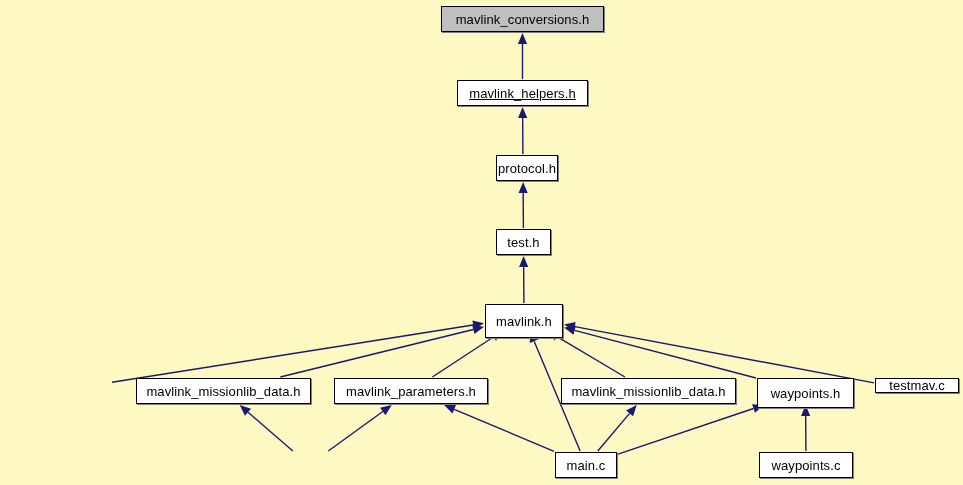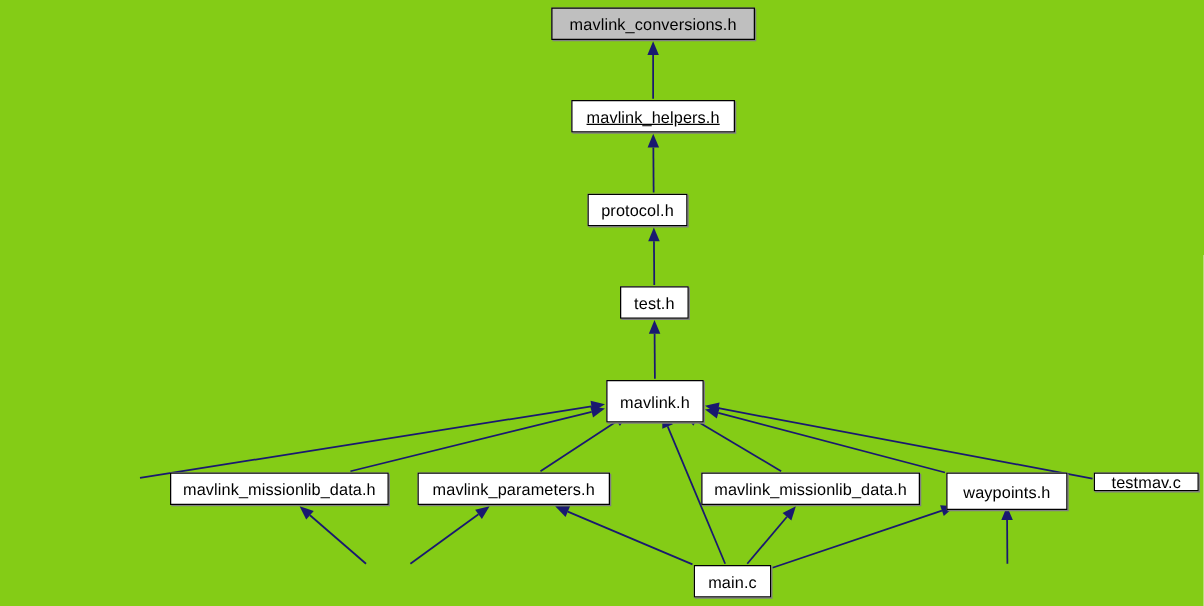--- a/index.html
+++ b/index.html
@@ -7,21 +7,21 @@
     padding: 0;
     background: #ffffff;
   }
   body {
     font-family: "Liberation Sans", sans-serif;
   }
   #graph-root {
     position: relative;
     width: 963px;
     height: 485px;
-    background: #84cc16;
+    background: #fef9c3;
     overflow: hidden;
   }
   #edge-layer {
     position: absolute;
     left: 0;
     top: 0;
     width: 963px;
     height: 485px;
     pointer-events: none;
   }
@@ -87,21 +87,21 @@
       <polygon points="763.97,405.00 755.02,412.87 752.08,404.16" fill="#191970"></polygon>
       <line x1="805.91" y1="451.00" x2="805.67" y2="416.00" stroke="#191970" stroke-width="1.4"></line>
       <polygon points="805.59,405.00 810.27,415.97 801.07,416.03" fill="#191970"></polygon>
     </svg>
 <div class="node root" style="left: 441px; top: 6px; width: 163px; height: 26px;">
       <span class="node-label">mavlink_conversions.h</span>
     </div>
     <div class="node" style="left: 457px; top: 80px; width: 131px; height: 26px; text-decoration: underline;">
       <span class="node-label">mavlink_helpers.h</span>
     </div>
-    <div class="node" style="left: 470px; top: 155px; width: 80px; height: 26px;">
+    <div class="node" style="left: 496px; top: 155px; width: 62px; height: 26px;">
       <span class="node-label">protocol.h</span>
     </div>
     <div class="node" style="left: 496px; top: 229px; width: 55px; height: 26px; text-align: center;">
       <span class="node-label">test.h</span>
     </div>
     <div class="node" style="left: 485px; top: 304px; width: 78px; height: 34px;">
       <span class="node-label">mavlink.h</span>
     </div>
     <div class="node" style="left: 136px; top: 378px; width: 175px; height: 26px;">
       <span class="node-label">mavlink_missionlib_data.h</span>
@@ -114,13 +114,16 @@
     </div>
     <div class="node" style="left: 757px; top: 378px; width: 97px; height: 30px;">
       <span class="node-label">waypoints.h</span>
     </div>
     <div class="node" style="left: 875px; top: 378px; width: 84px; height: 15px;">
       <span class="node-label">testmav.c</span>
     </div>
     <div class="node" style="left: 555px; top: 452px; width: 62px; height: 26px;">
       <span class="node-label">main.c</span>
     </div>
+    <div class="node" style="left: 759px; top: 452px; width: 94px; height: 26px;">
+      <span class="node-label">waypoints.c</span>
+    </div>
   </div>
 
 </body></html>

